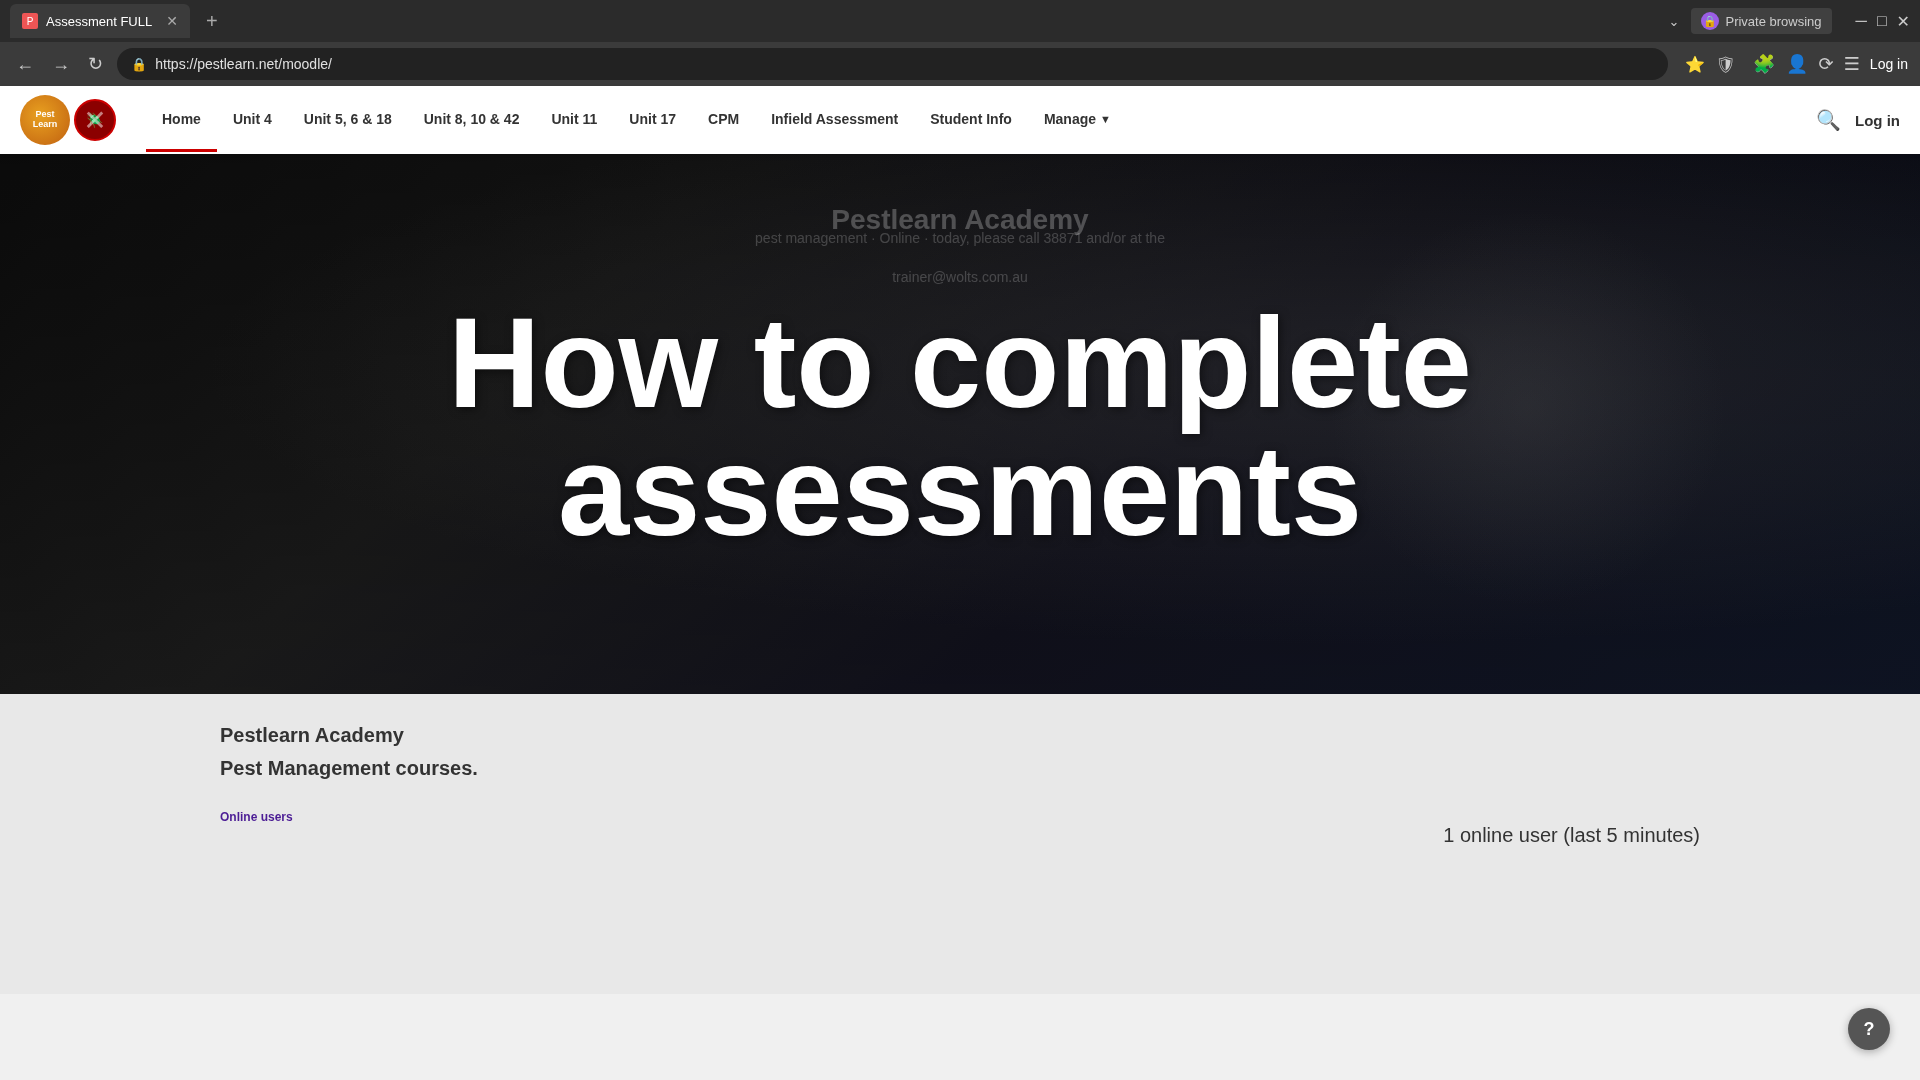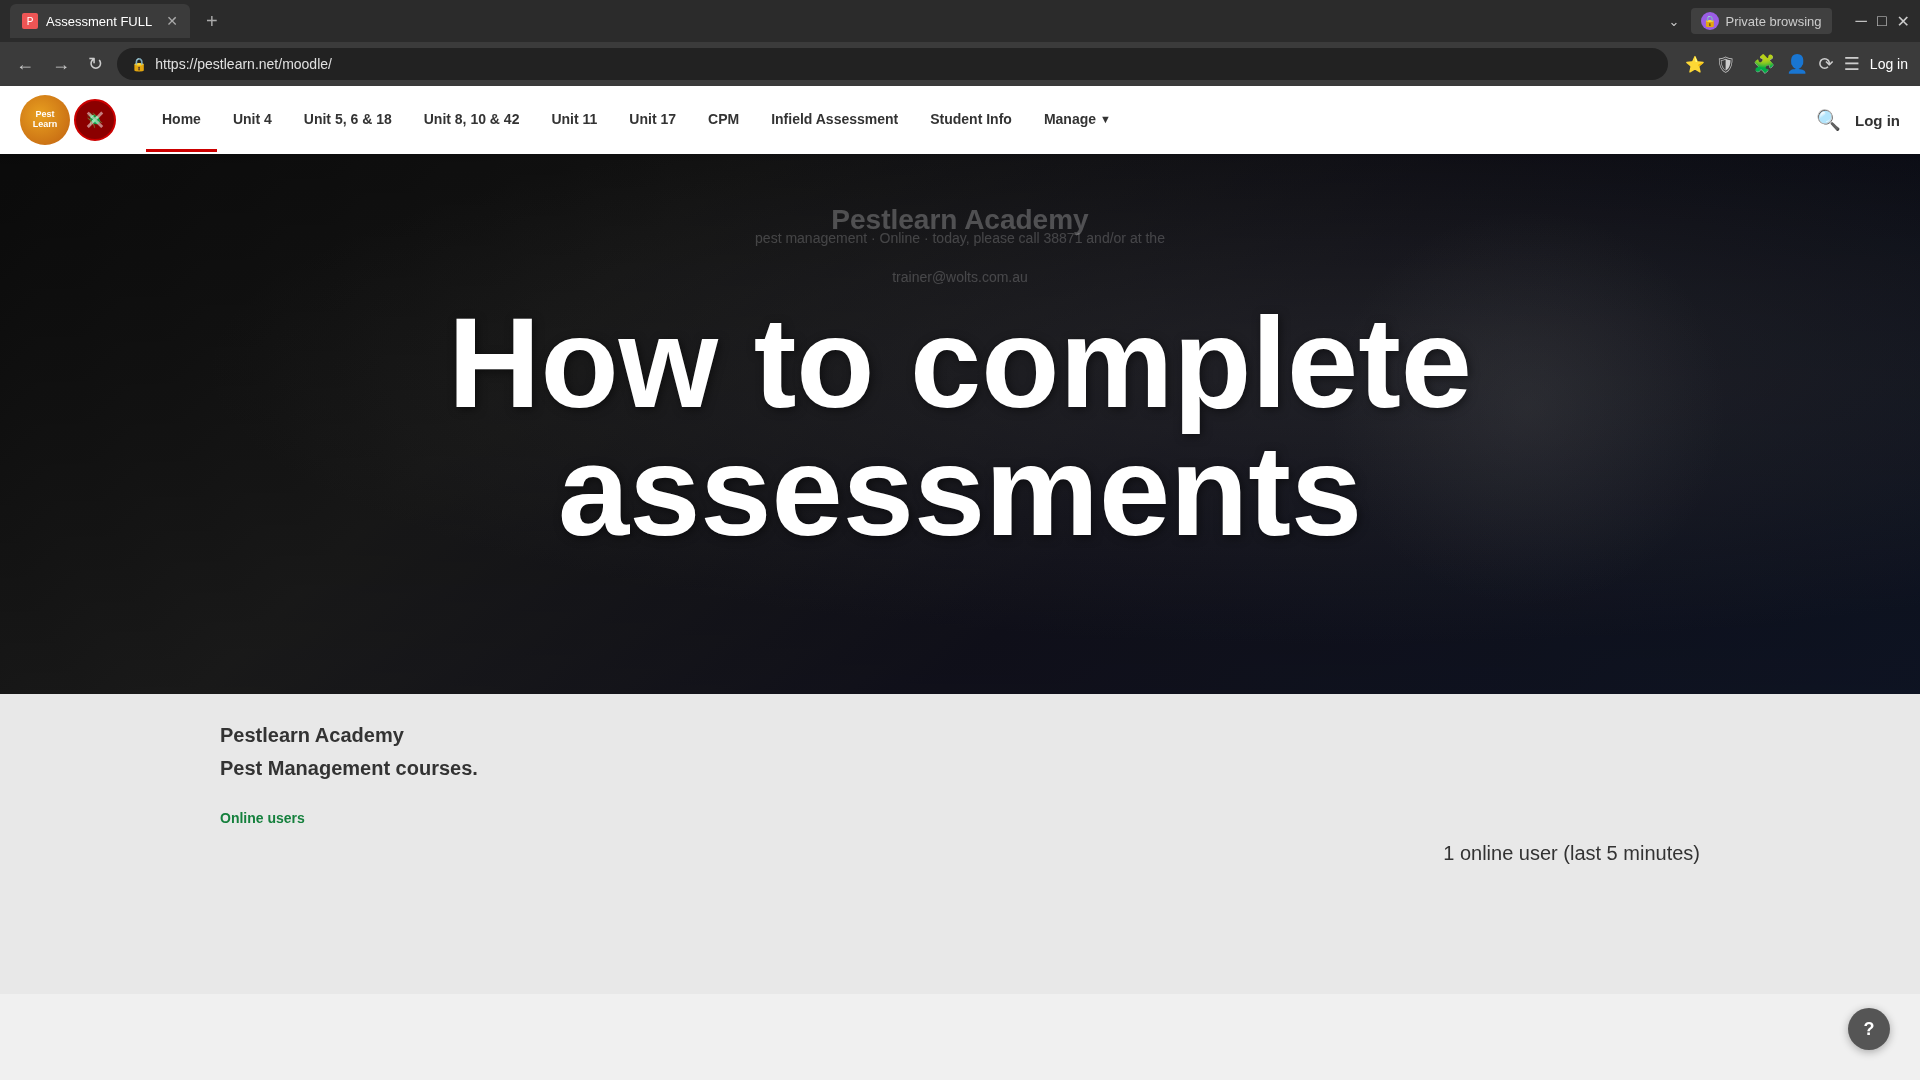--- a/index.html
+++ b/index.html
@@ -280,24 +280,23 @@
     .pest-mgmt {
       font-size: 20px;
       font-weight: 700;
       color: #333;
       margin-bottom: 30px;
     }
     .online-users-section {
       margin-top: 20px;
     }
     .online-users-title {
-      font-size: 14px;
+      font-size: 12px;
       font-weight: 700;
-      color: #15803d;
-      margin-bottom: 16px;
+      color: #4c1d95;
     }
     .online-users-count {
       font-size: 20px;
       color: #333;
       text-align: right;
     }
 
     
     .help-btn {
       position: fixed;

